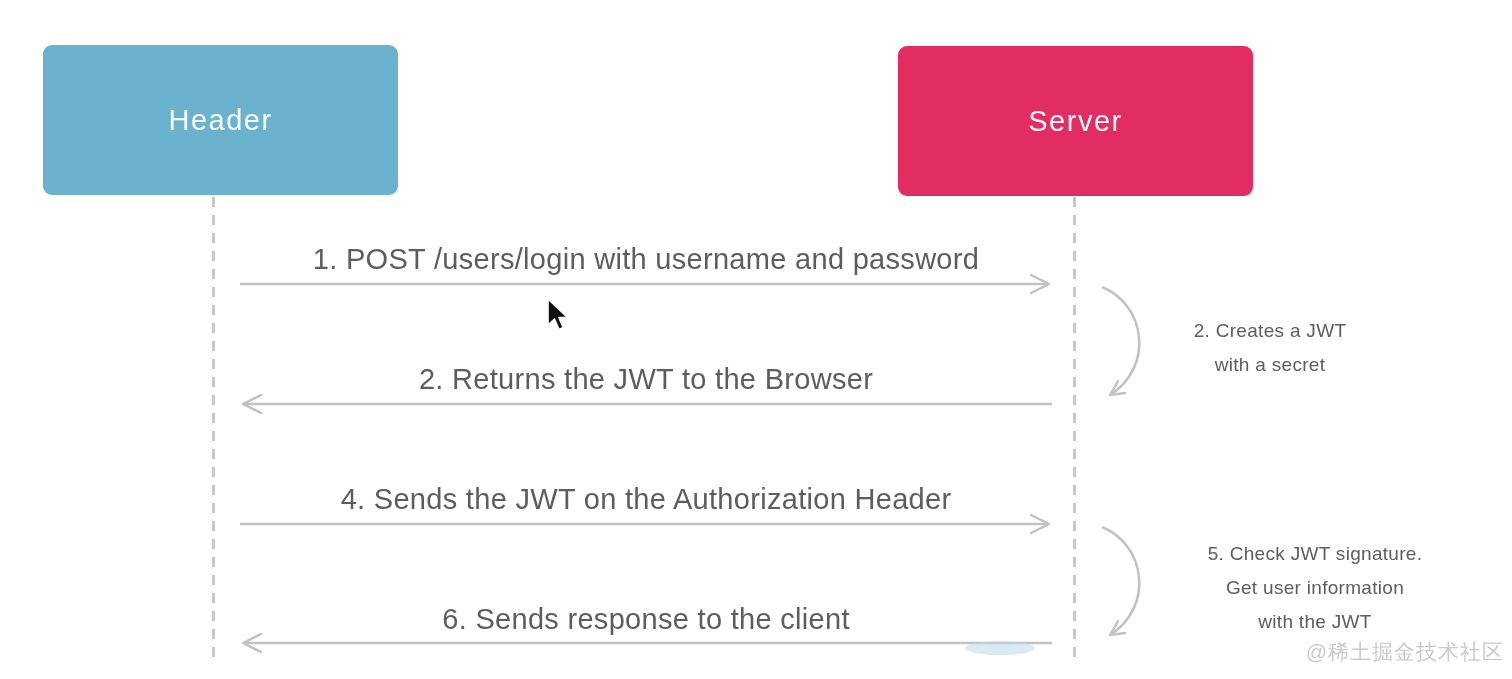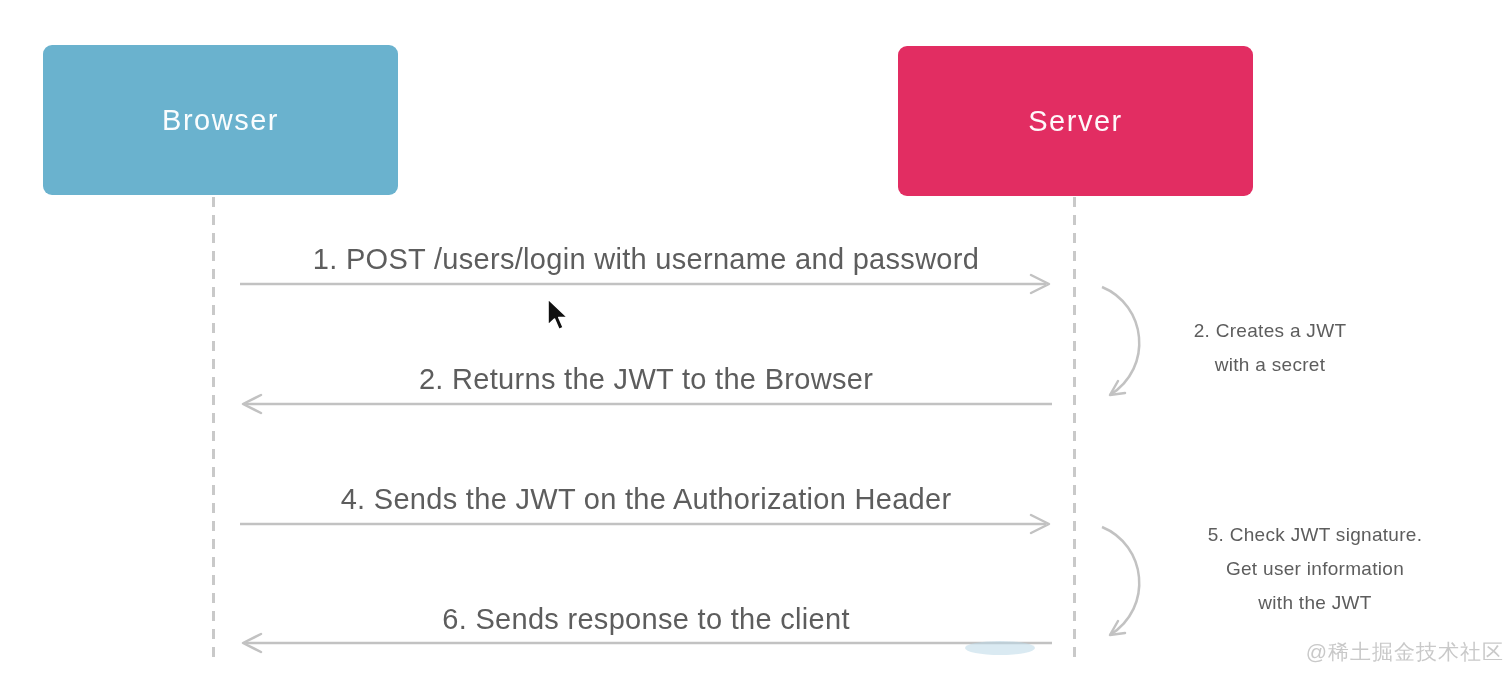--- a/index.html
+++ b/index.html
@@ -33,38 +33,38 @@
     position:absolute;left:240px;width:812px;text-align:center;white-space:nowrap;
     color:var(--text-gray,#5d5d5d);font-size:29px;letter-spacing:.3px;
   }
   .arrow-svg{position:absolute;left:240px;color:var(--arrow-gray,#c2c2c2);display:block;}
   .loop-svg{position:absolute;color:var(--arrow-gray,#c2c2c2);display:block;}
   .note{
     position:absolute;text-align:center;color:var(--text-gray,#5d5d5d);
     font-size:19px;line-height:34px;letter-spacing:.3px;
   }
   .note.note-2{left:1140px;top:314px;width:260px;}
-  .note.note-5{left:1150px;top:518px;width:330px;}
+  .note.note-5{left:1150px;top:537px;width:330px;}
   .smudge{
     position:absolute;left:965px;top:641px;width:70px;height:14px;border-radius:50%;
     background:var(--smudge-blue,#bcd9e8);opacity:.55;
   }
   .watermark{
     position:absolute;top:638px;right:8px;font-size:21px;letter-spacing:1px;
     color:var(--watermark-gray,#c9c9c9);
   }
   .cursor{position:absolute;left:546px;top:298px;}
 </style>
 </head>
 <body>
 
 <div class="stage">
 
   <div class="actor-box browser">
-    <span>Browser</span>
+    <span>Header</span>
   </div>
   <div class="actor-box server">
     <span>Server</span>
   </div>
 
   <div class="lifeline browser-line"></div>
   <div class="lifeline server-line"></div>
 
   <div class="msg-label" style="top:243px">1. POST /users/login with username and password</div>
   <svg class="arrow-svg" style="top:273px" width="812" height="22" viewBox="0 0 812 22">

